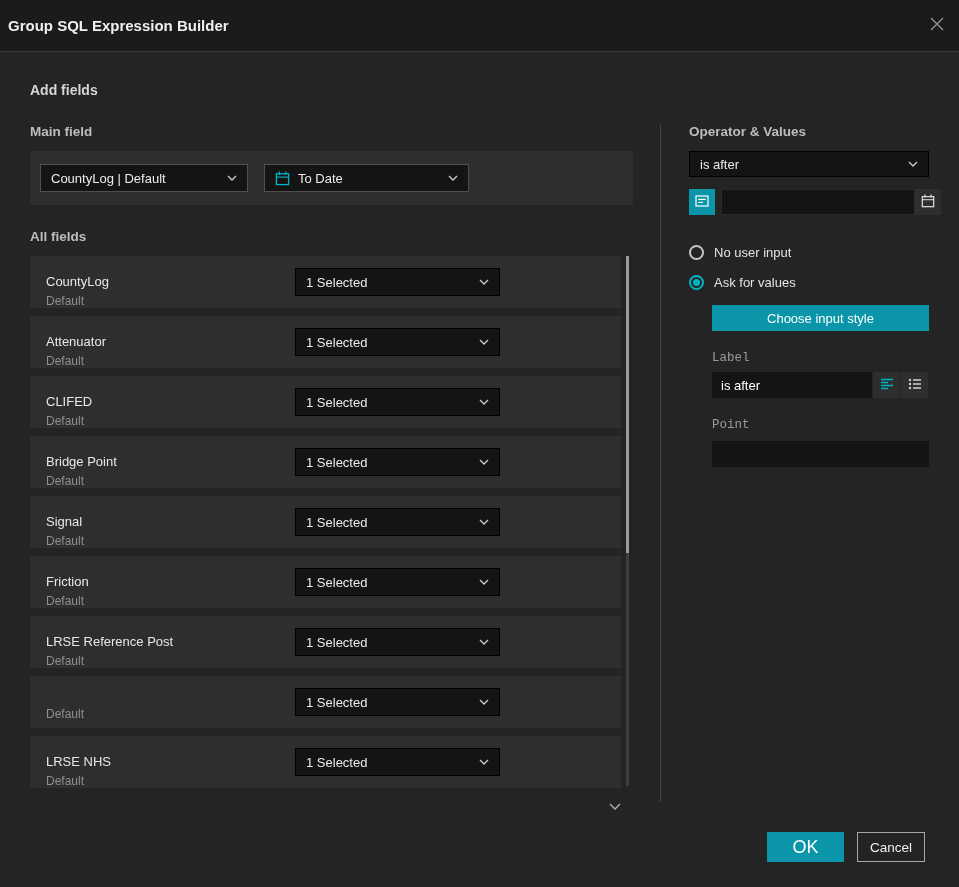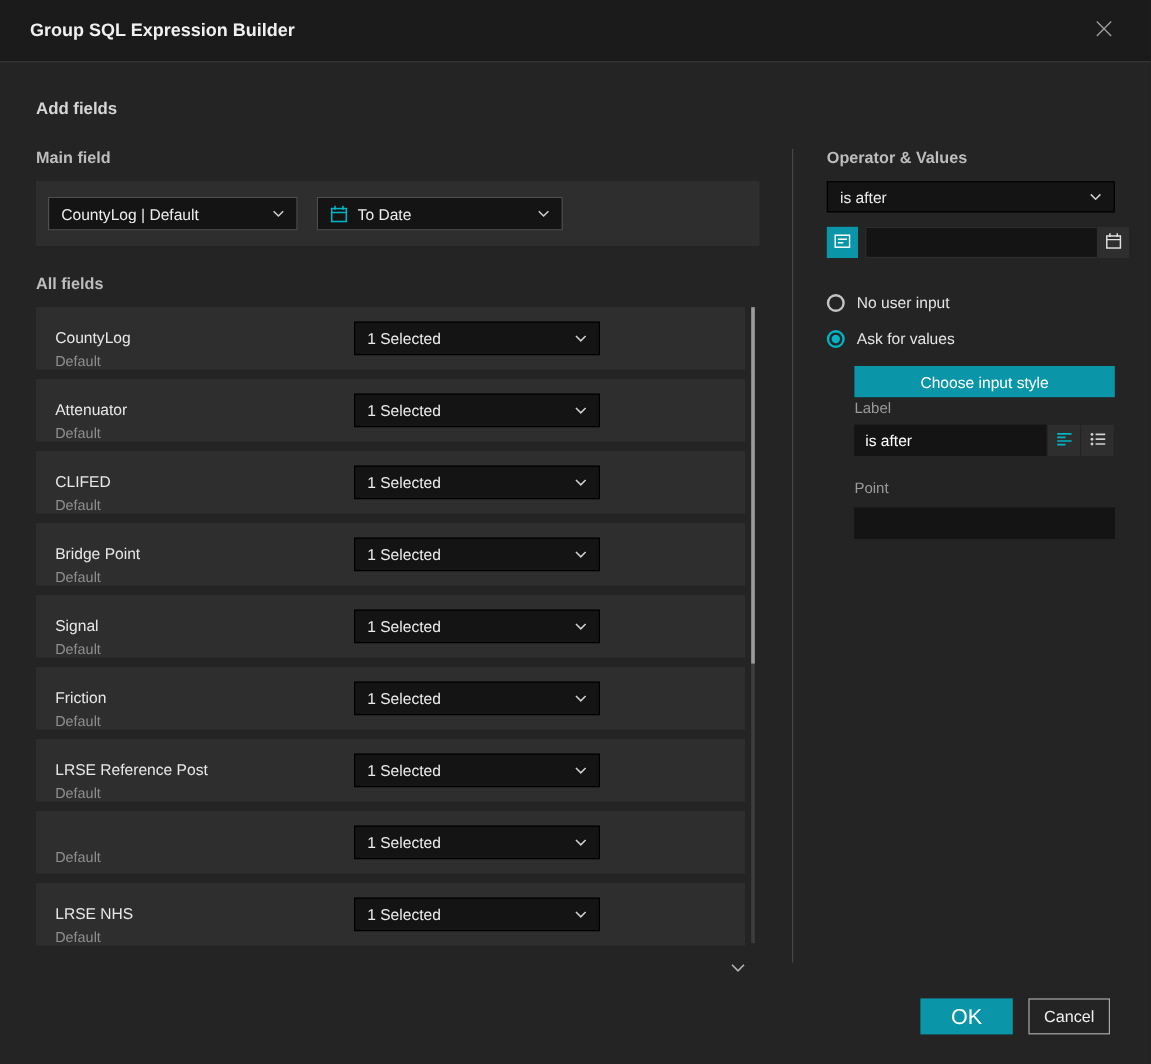--- a/index.html
+++ b/index.html
@@ -10,21 +10,21 @@
     color: #e4e4e4;
     position: relative;
     overflow: hidden;
   }
   .dialog { width: 959px; height: 887px; position: relative; }
 
   
   .header {
     height: 52px; background: #1b1b1b; border-bottom: 1px solid #3a3a3a;
     display: flex; align-items: center; justify-content: space-between;
-    padding: 0 25px;
+    padding: 0 8px;
   }
   .header-title { font-size: 15px; font-weight: 700; color: #f0f0f0; }
   .close-btn {
     width: 28px; height: 28px; display: flex; align-items: center; justify-content: center;
     color: #9a9a9a; cursor: pointer; background: none; border: none;
   }
 
   .content { padding: 0 30px; }
   .h2 { font-size: 14px; font-weight: 700; color: #d6d6d6; margin-top: 30px; }
   .h3 { font-size: 13.5px; font-weight: 700; color: #bdbdbd; margin-bottom: 12px; }
@@ -89,21 +89,21 @@
     display: flex; align-items: center; justify-content: center; flex: none;
   }
   .radio-circle.selected { border-color: var(--accent_bright, #00b4c5); }
   .radio-dot { width: 7px; height: 7px; border-radius: 50%; background: var(--accent_bright, #00b4c5); }
 
   .indent { margin-left: 23px; }
   .choose-btn {
     width: 100%; height: 26px; background: var(--accent, #0a96a8); border: none;
     color: #fff; font-size: 13px; cursor: pointer; font-family: inherit;
   }
-  .small-label { font-size: 12.5px; color: #9a9a9a; margin: 2px 0 7px; }
+  .small-label { font-size: 12.5px; color: #9a9a9a; margin: 20px 0 7px; font-family: Liberation Mono, monospace; }
   .label-row { display: flex; }
   .label-input {
     width: 160px; height: 26px; background: #141414; border: 1px solid #141414;
     color: #fff; padding: 0 8px; font-size: 13px; outline: none;
   }
   .toggle-btn {
     width: 27px; height: 26px; background: #2e2e2e; border: none; margin-left: 1px;
     display: flex; align-items: center; justify-content: center; cursor: pointer;
   }
   .toggle-btn.active { color: var(--accent_bright, #00b4c5); }

